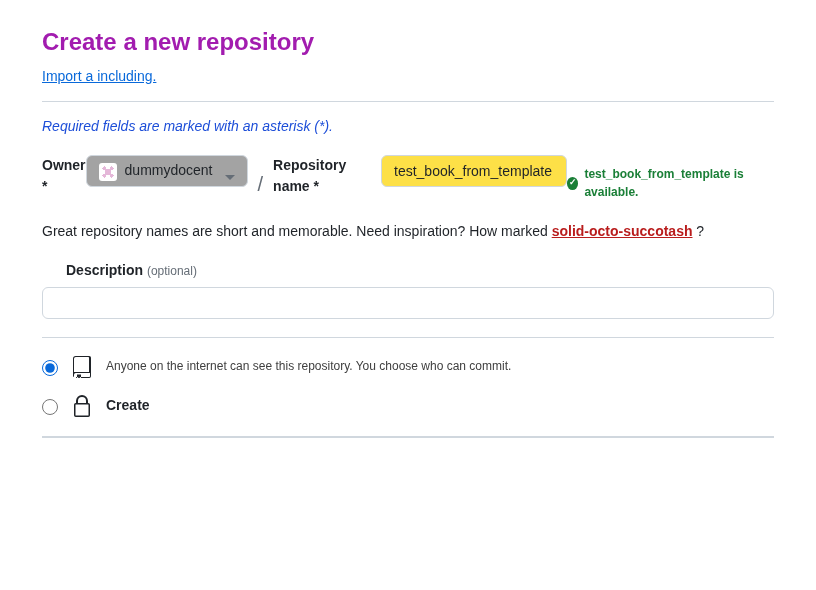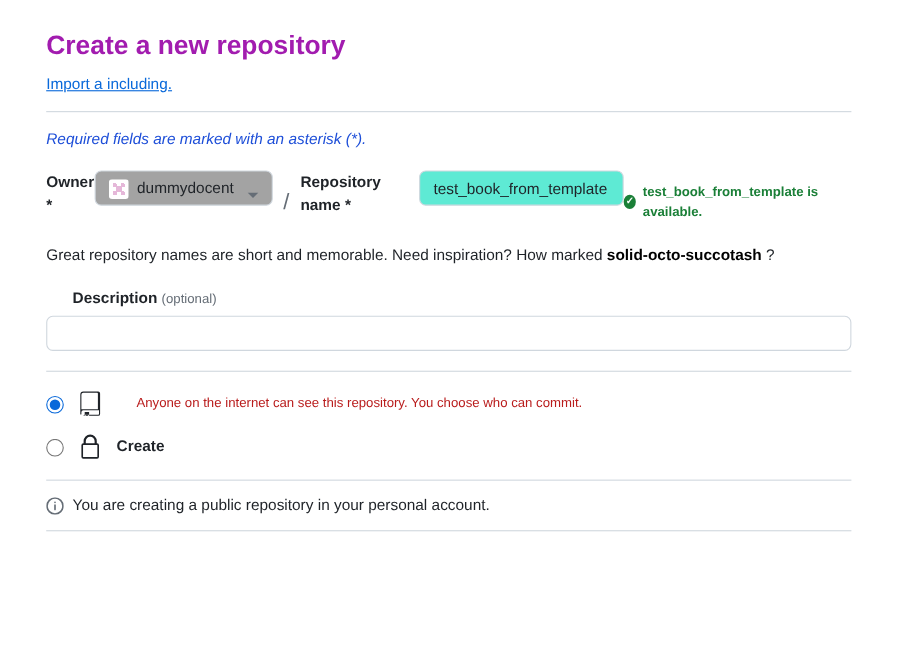--- a/index.html
+++ b/index.html
@@ -76,21 +76,21 @@
     }
     .owner-name { color: #1f2328; font-size: 14px; }
     .caret { color: #656d76; margin-left: 4px; }
     .caret svg { display: block; }
     .slash {
       font-size: 20px;
       color: #656d76;
       padding: 0 10px 4px 10px;
     }
     .repo-input {
-      background: #5eead4;
+      background: #fde047;
       border: 1px solid #d0d7de;
       border-radius: 6px;
       padding: 5px 12px;
       height: 32px;
       width: 186px;
       font-size: 14px;
       color: #1f2328;
     }
     .availability {
       display: flex;
@@ -106,23 +106,24 @@
       background: #1a7f37;
       display: inline-flex; align-items: center; justify-content: center;
       color: #fff; font-size: 9px; font-weight: bold;
     }
     .hint-text {
       color: #1f2328;
       margin: 18px 0 18px 0;
       font-size: 14px;
     }
     .inspiration-link {
-      color: #000000;
+      color: #b91c1c;
       font-weight: 600;
       cursor: pointer;
+      text-decoration: underline;
     }
     .desc-label {
       font-size: 14px;
       font-weight: 600;
       margin-bottom: 6px;
       display: block;
       padding-left: 24px;
     }
     .optional {
       font-weight: 400;
@@ -150,21 +151,21 @@
     .radio-input {
       margin-top: 4px;
       width: 16px; height: 16px;
       accent-color: #0969da;
       cursor: pointer;
     }
     .vis-icon { width: 24px; flex-shrink: 0; margin-top: -1px; }
     .vis-icon svg { display: block; fill: #1f2328; }
     .vis-text { flex: 1; }
     .vis-title { font-weight: 600; font-size: 14px; color: #1f2328; }
-    .vis-desc { font-size: 12px; color: #b91c1c; margin-top: 1px; margin-left: 18px; }
+    .vis-desc { font-size: 12px; color: #404040; margin-top: 1px; }
     .info-row {
       display: flex;
       align-items: center;
       gap: 8px;
       padding: 12px 0;
       color: #1f2328;
       font-size: 14px;
     }
     .info-icon svg { display: block; fill: #656d76; }
     .footer {
@@ -240,27 +241,19 @@
           </svg>
       </span>
       <div class="vis-text">
         <div class="vis-title">Create</div>
       </div>
     </div>
   </div>
 
   <div class="divider"></div>
 
-  <div class="info-row">
-    <span class="info-icon">
-      <svg width="16" height="16" viewBox="0 0 16 16">
-          <path d="M0 8a8 8 0 1 1 16 0A8 8 0 0 1 0 8Zm8-6.5a6.5 6.5 0 1 0 0 13 6.5 6.5 0 0 0 0-13ZM8 4a.75.75 0 1 1 0 1.5A.75.75 0 0 1 8 4Zm.75 3.25v4a.75.75 0 0 1-1.5 0v-4a.75.75 0 0 1 1.5 0Z"></path>
-        </svg>
-    </span>
-    <span>You are creating a public repository in your personal account.</span>
-  </div>
 
   <div class="divider"></div>
 
   <div class="footer">
     
   </div>
 </div>
 
 </body></html>

